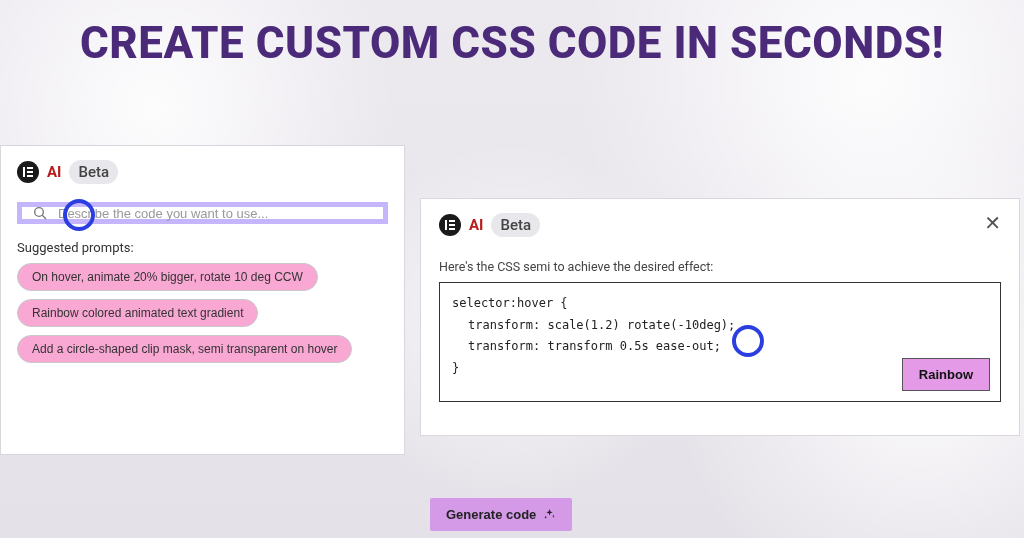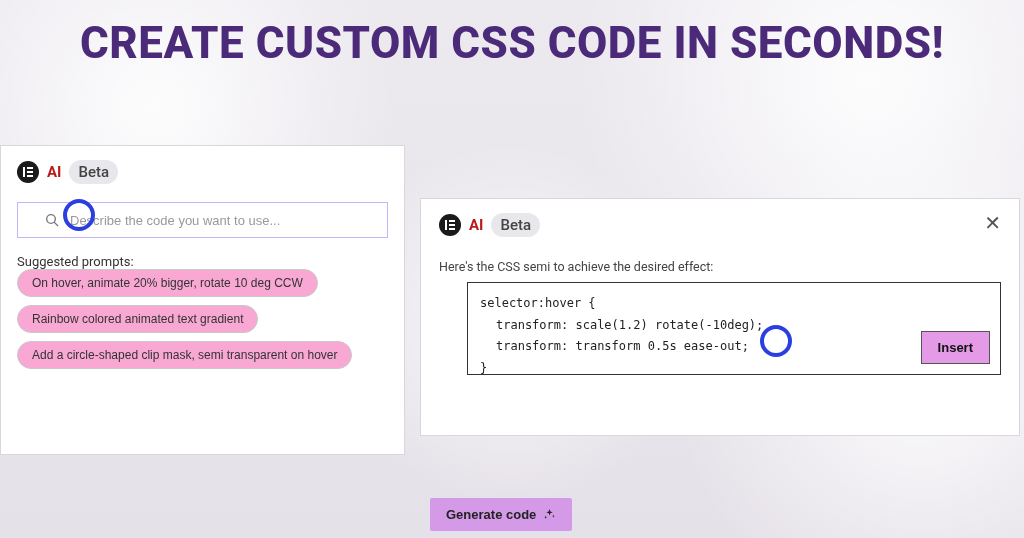--- a/index.html
+++ b/index.html
@@ -50,25 +50,25 @@
     background: #e8e8ec;
     color: #444;
     font-size: 15px;
     padding: 3px 9px;
     border-radius: 12px;
     font-weight: 500;
   }
 
   .search-wrap {
     position: relative;
-    border: 1px solid #c4b5fd;
-    height: 36px;
+    border: 5px solid #c4b5fd;
+    height: 22px;
     display: flex;
     align-items: center;
-    padding: 0 26px;
+    padding: 0 10px;
     margin-bottom: 16px;
   }
   .search-icon { width: 16px; height: 16px; color: #777; flex: none; }
   .search-input {
     flex: 1;
     border: none;
     outline: none;
     font-size: 13px;
     color: #777;
     padding-left: 10px;
@@ -79,21 +79,21 @@
   .ring-left {
     position: absolute;
     width: 32px; height: 32px;
     border: 4px solid #2b3ee0;
     border-radius: 50%;
     left: 62px; top: 53px;
     z-index: 5;
     pointer-events: none;
   }
 
-  .suggested-label { font-size: 13px; color: #333; margin-bottom: 0; }
+  .suggested-label { font-size: 13px; color: #333; margin-bottom: 8px; }
   .chips { display: flex; flex-direction: column; gap: 8px; align-items: flex-start; }
   .chip {
     border: 1px solid #c8c8c8;
     border-radius: 18px;
     padding: 6px 14px;
     font-size: 12px;
     color: #333;
     background: #f9a8d4;
     cursor: pointer;
     white-space: nowrap;
@@ -121,22 +121,21 @@
   }
   .result-label { font-size: 12.5px; color: #444; margin-top: 22px; margin-bottom: 8px; }
   .code-box {
     border: 1.5px solid #333;
     padding: 10px 12px;
     font-family: Menlo, Consolas, monospace;
     font-size: 12px;
     line-height: 1.8;
     color: #222;
     position: relative;
-    height: 93px;
-    margin-left: 28px;
+    height: 120px;
   }
   .code-line.indent { padding-left: 16px; }
   .ring-right {
     position: absolute;
     width: 32px; height: 32px;
     border: 4px solid #2b3ee0;
     border-radius: 50%;
     left: 292px; top: 42px;
     pointer-events: none;
   }
@@ -224,21 +223,21 @@
   </div>
 
   <div class="result-label">Here's the CSS semi to achieve the desired effect:</div>
 
   <div class="code-box">
     <div class="code-line">selector:hover {</div>
     <div class="code-line indent">transform: scale(1.2) rotate(-10deg);</div>
     <div class="code-line indent">transform: transform 0.5s ease-out;</div>
     <div class="code-line">}</div>
     <div class="ring-right"></div>
-    <button class="insert-btn">Insert</button>
+    <button class="insert-btn">Rainbow</button>
   </div>
 </div>
 
 <button class="generate-btn">
   <span>Generate code</span>
   <svg class="sparkle" viewBox="0 0 24 24" fill="currentColor">
     <path d="M12 2l1.5 4.5L18 8l-4.5 1.5L12 14l-1.5-4.5L6 8l4.5-1.5L12 2zm7 10l.9 2.6L22 15l-2.1.4L19 18l-.9-2.6L16 15l2.1-.4L19 12zM5 14l.9 2.6L8 17l-2.1.4L5 20l-.9-2.6L2 17l2.1-.4L5 14z"></path>
   </svg>
 </button>
 

